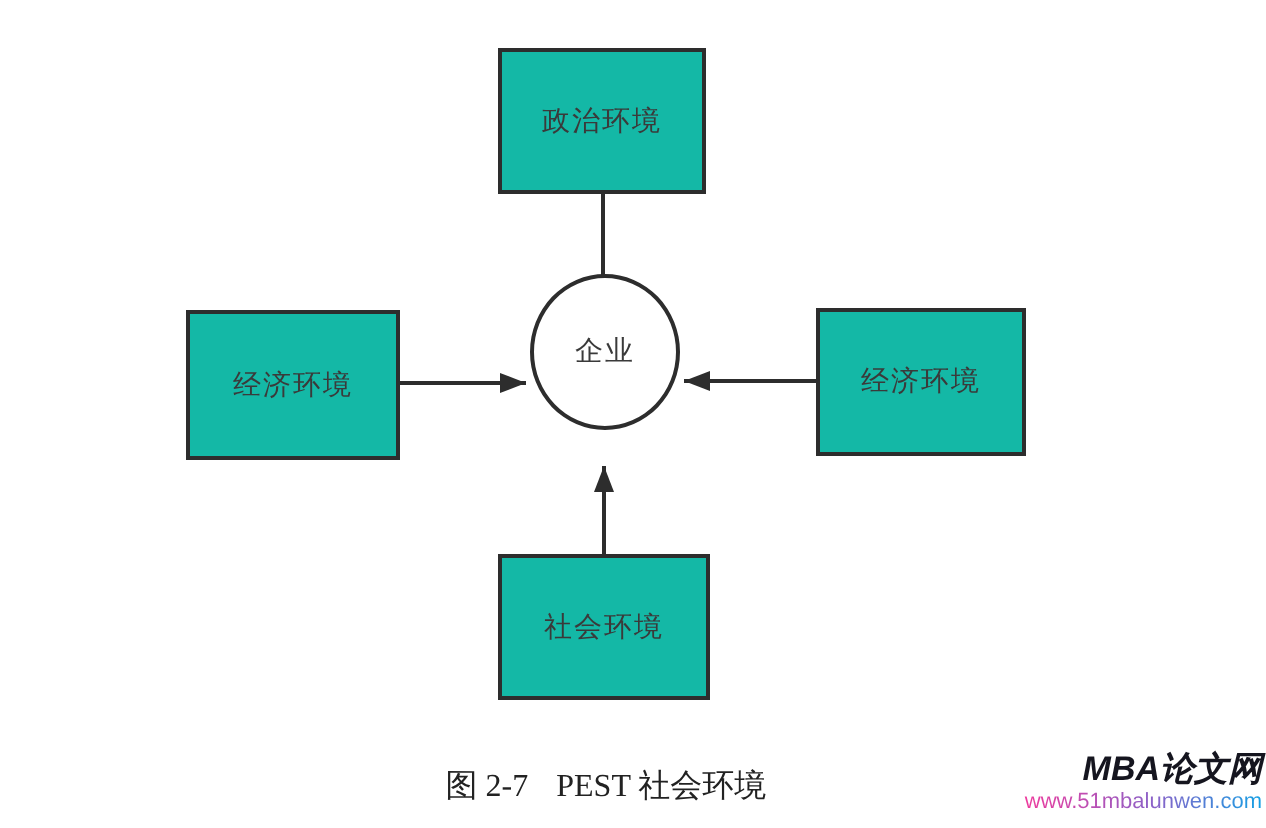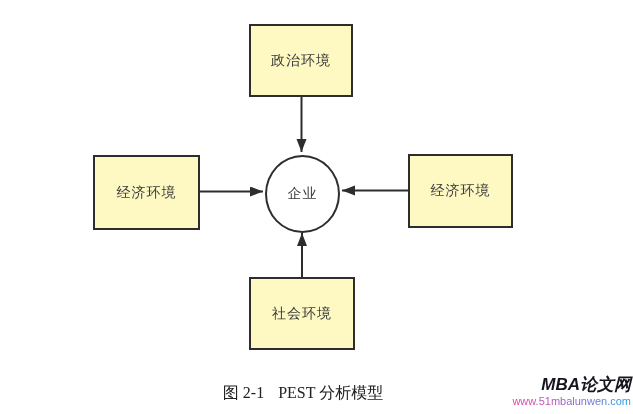--- a/index.html
+++ b/index.html
@@ -9,38 +9,38 @@
   .canvas {
     position: relative;
     width: 633px;
     height: 414px;
     background: #ffffff;
     overflow: hidden;
   }
 
   .node-box {
     position: absolute;
-    background: #fef9c3;
+    background: #14b8a6;
     border: 2px solid #2d2d2d;
     display: flex;
     align-items: center;
     justify-content: center;
     font-size: 14px;
     color: #3a3a3a;
     letter-spacing: 1px;
   }
 
   .node-political     { left: 249px; top: 24px;  width: 104px; height: 73px; }
   .node-technological { left: 93px;  top: 155px; width: 107px; height: 75px; }
   .node-economic      { left: 408px; top: 154px; width: 105px; height: 74px; }
   .node-social        { left: 249px; top: 277px; width: 106px; height: 73px; }
 
   .node-center {
     position: absolute;
-    left: 265px; top: 155px;
+    left: 265px; top: 137px;
     width: 75px; height: 78px;
     background: #ffffff;
     border: 2px solid #2d2d2d;
     border-radius: 50%;
     display: flex;
     align-items: center;
     justify-content: center;
     font-size: 14px;
     color: #3a3a3a;
     letter-spacing: 1px;
@@ -119,21 +119,21 @@
 
   <div class="node-box node-social">
     <span>社会环境</span>
   </div>
 
   <div class="node-box node-economic">
     <span>经济环境</span>
   </div>
 
   <div class="caption">
-    <span class="figure-no">图 2-1</span><span>PEST 分析模型</span>
+    <span class="figure-no">图 2-7</span><span>PEST 社会环境</span>
   </div>
 
   <div class="watermark">
     <span class="site-name">MBA论文网</span>
     <span class="site-url">www.51mbalunwen.com</span>
   </div>
 
 </div>
 
 </body></html>

